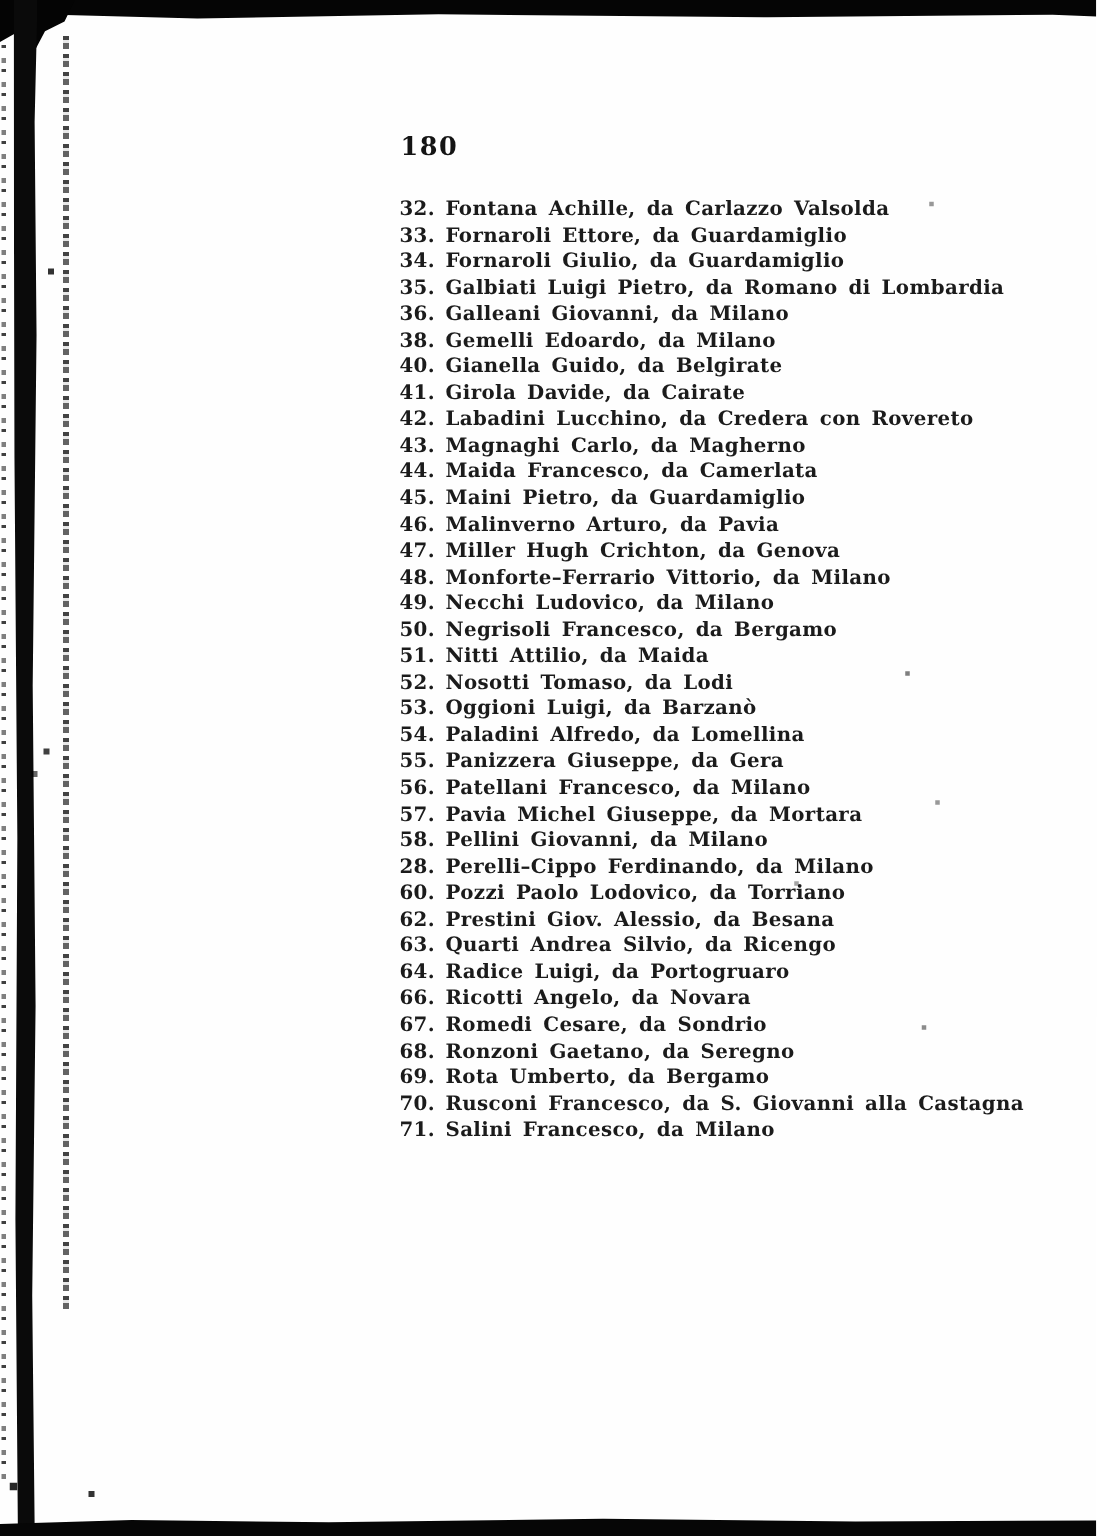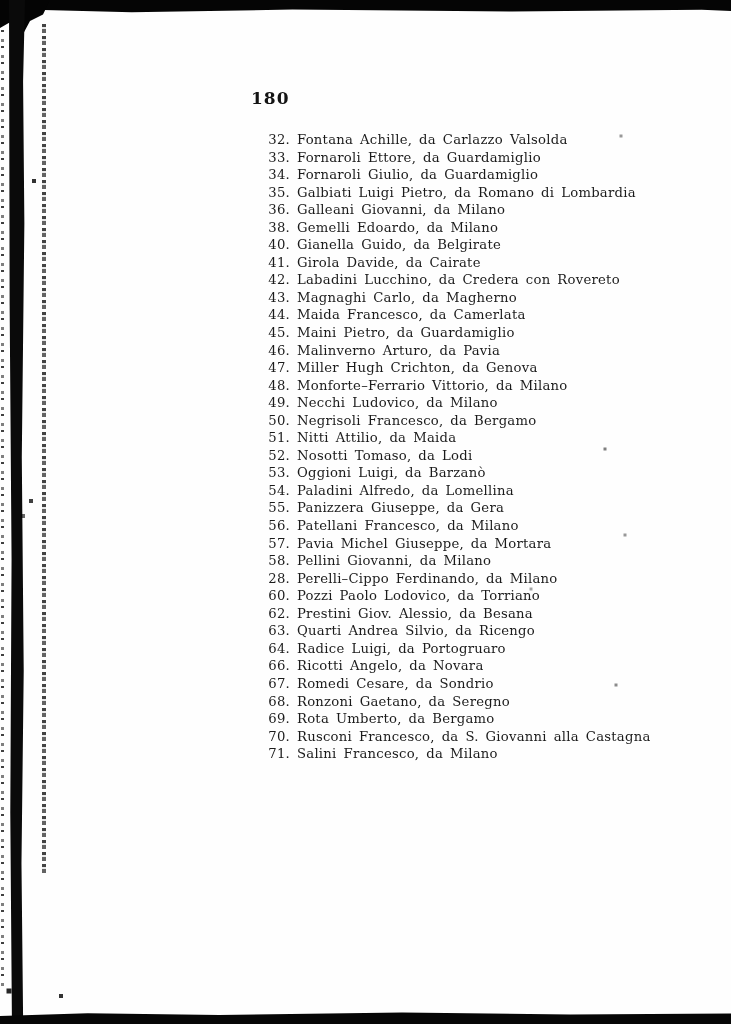--- a/index.html
+++ b/index.html
@@ -94,21 +94,21 @@
       615px 684px 0 0.5px rgba(0,0,0,0.45),
       530px 588px 0 0.5px rgba(0,0,0,0.35),
       60px 995px 0 1px rgba(0,0,0,0.8),
       8px 990px 0 1.5px rgba(0,0,0,0.85),
       620px 135px 0 0.5px rgba(0,0,0,0.4);
   }
   
   .page-number {
     position: absolute;
     top: 88px;
-    left: 251px;
+    left: 267px;
     font-size: 17px;
     font-weight: 700;
     letter-spacing: 1px;
     color: #141414;
   }
   .entry-list {
     position: absolute;
     top: 131px;
     left: 256px;
     width: 420px;
@@ -119,24 +119,24 @@
     line-height: 17.55px;
     white-space: nowrap;
     word-spacing: 2.5px;
     letter-spacing: 0.25px;
   }
   .entry .num {
     display: inline-block;
     width: 34px;
     text-align: right;
     margin-right: 7px;
-    font-weight: 400;
+    font-weight: 700;
   }
   .entry .txt {
-    font-weight: 400;
+    font-weight: 700;
   }
 </style>
 </head>
 <body>
 
 <div class="page">
 
   <div class="scan-band-top"></div>
   <div class="scan-blob-topleft"></div>
   <div class="scan-bar-left"></div>

